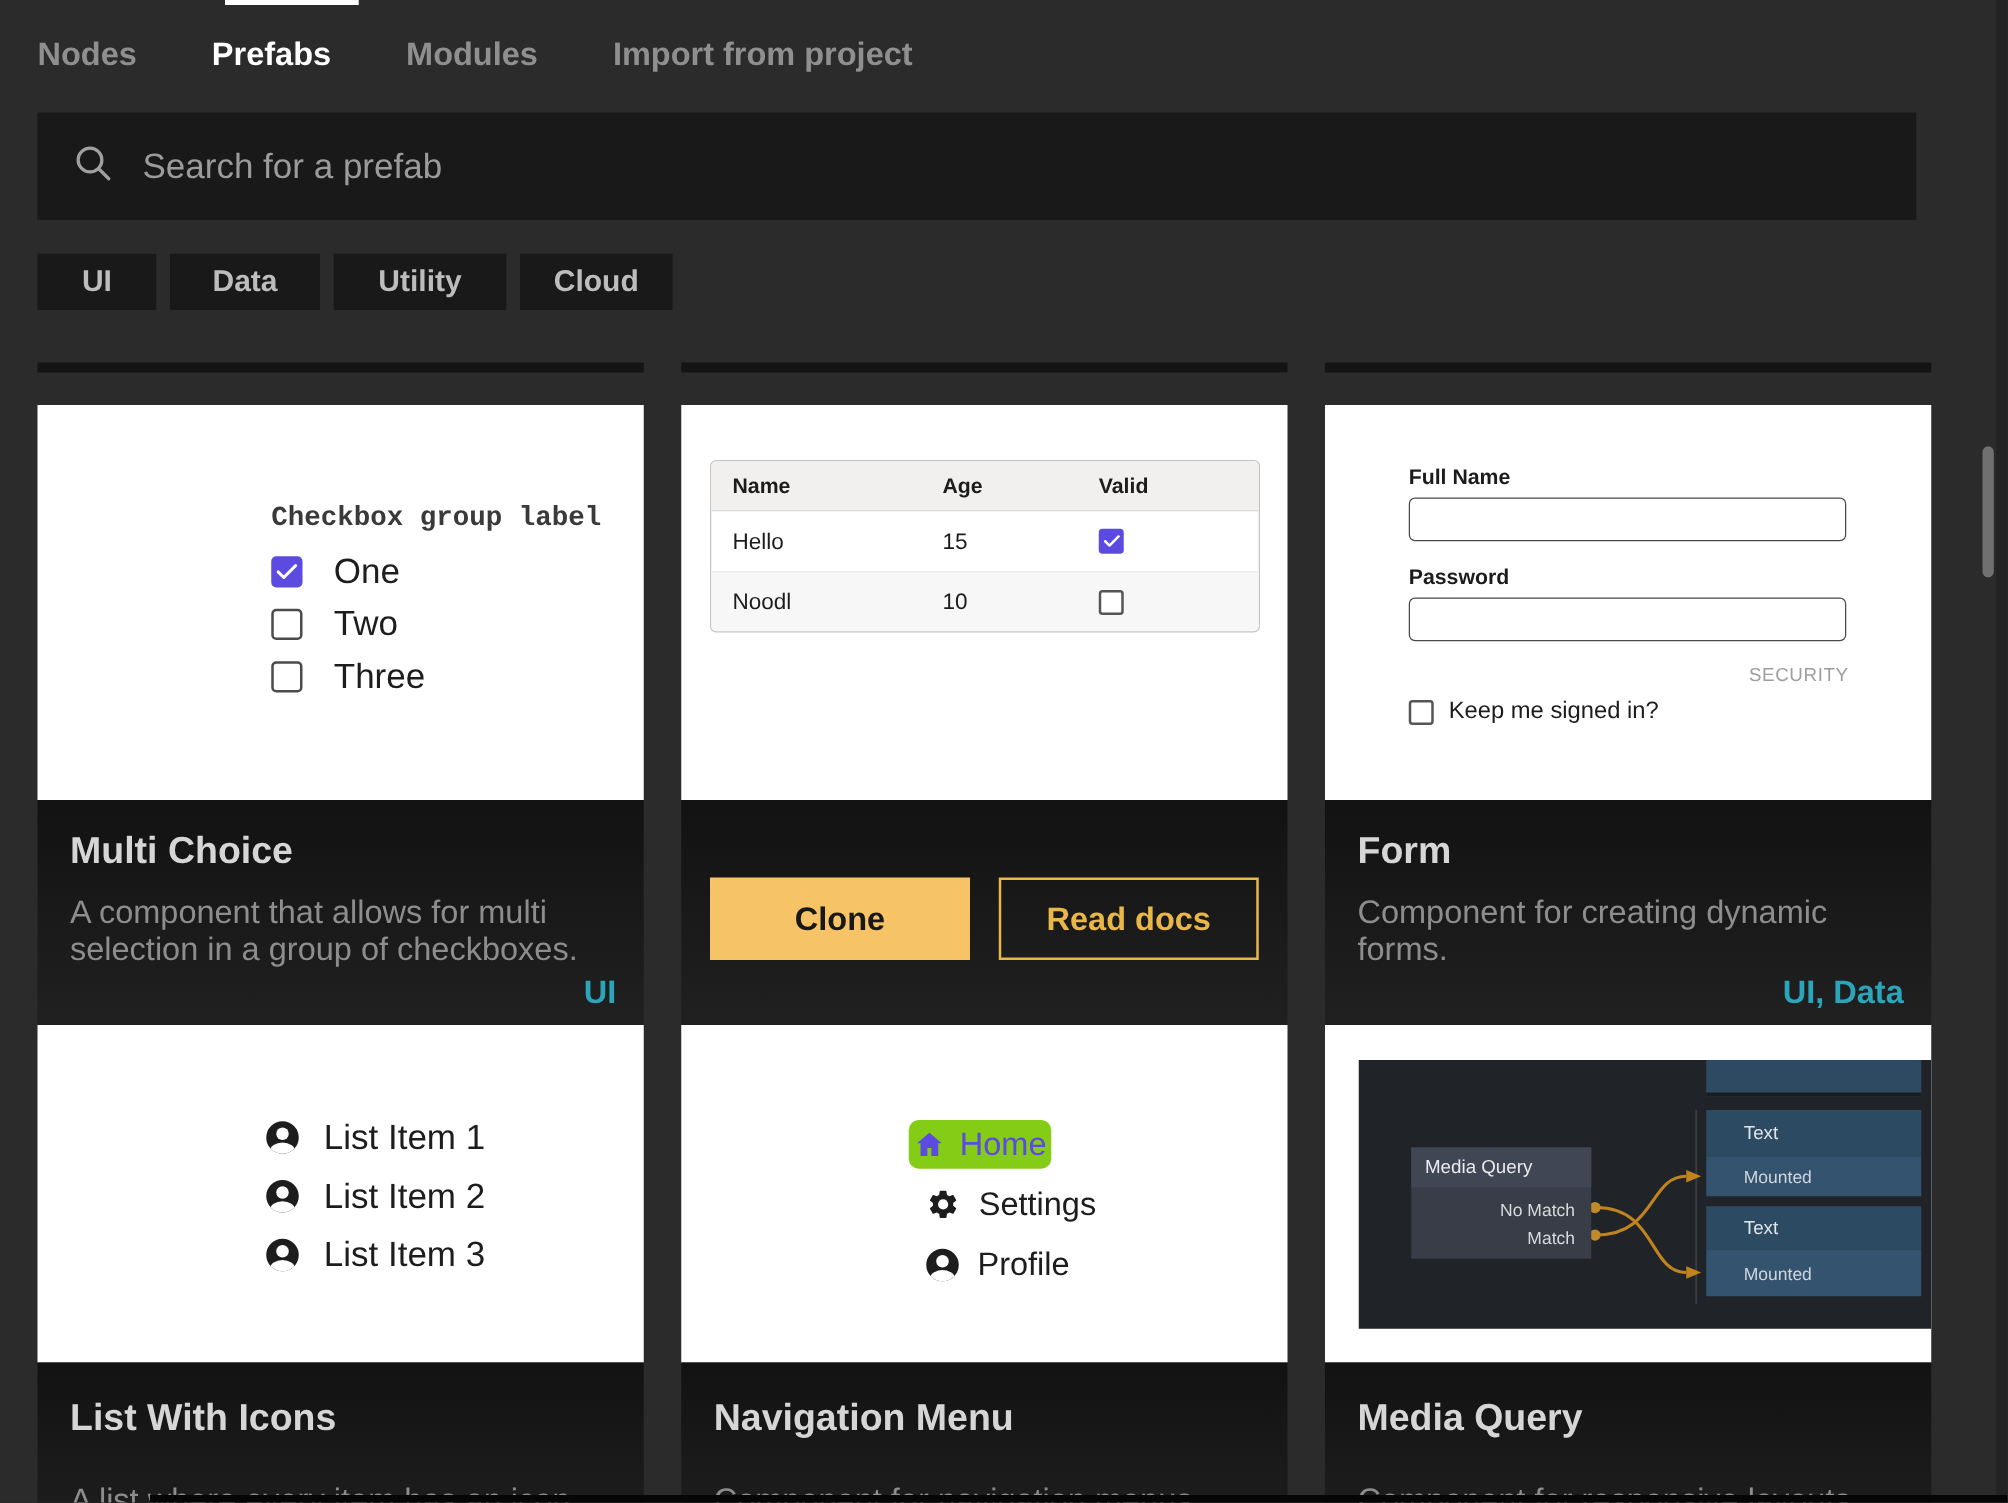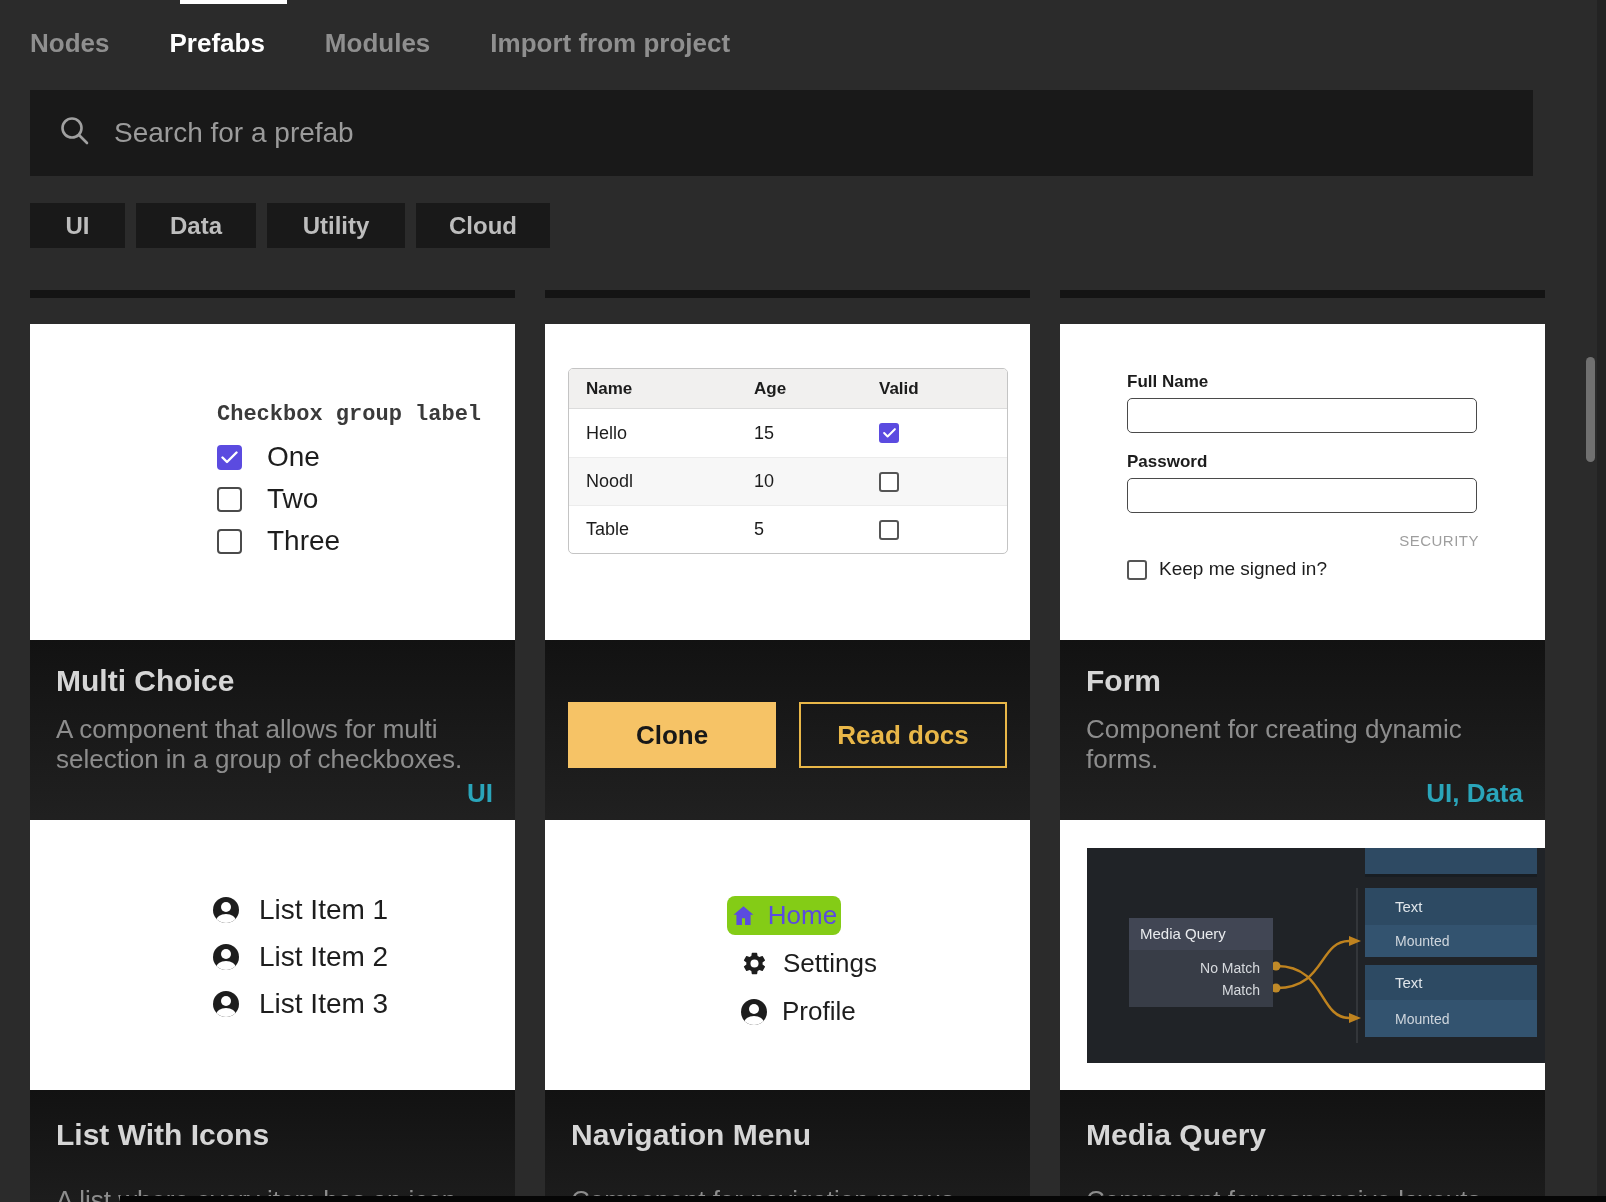--- a/index.html
+++ b/index.html
@@ -19,21 +19,21 @@
   .searchbar svg { flex:0 0 auto; }
   .searchbar input { background:transparent; border:none; outline:none; margin-left:22px;
                      font-size:28px; color:#dddddd; width:1200px;
                      font-family:"Liberation Sans", sans-serif; }
   .searchbar input::placeholder { color:#9b9b9b; opacity:1; }
 
   
   .chips { left:30px; top:203px; display:flex; gap:11px; }
   .chip { height:45px; background:#191919; color:#bdbdbd; font-size:24px; font-weight:bold;
           display:flex; align-items:center; justify-content:center; cursor:pointer; }
-  .chip.w1{width:95px}.chip.w2{width:120px}.chip.w3{width:138px}.chip.w4{width:134px}
+  .chip.w1{width:95px}.chip.w2{width:120px}.chip.w3{width:138px}.chip.w4{width:122px}
 
   
   .strip { top:290px; height:8px; background:#141414; width:485px; }
   .c1{left:30px}.c2{left:545px}.c3{left:1060px}
   .card { position:absolute; width:485px; }
   .r1{top:324px}.r2{top:820px}
   .preview { background:#ffffff; height:316px; position:relative; overflow:hidden; }
   .r2 .preview { height:270px; }
   .footer { background:linear-gradient(180deg,#121212,#212121); height:189px; position:relative; overflow:hidden; }
   .r2 .footer { height:160px; }
@@ -201,27 +201,20 @@
         </div>
           </div>
       </div>
       <div class="t-row alt">
         <div>Noodl</div>
         <div>10</div>
         <div>
             <div class="t-cbx"></div>
           </div>
       </div>
-      <div class="t-row">
-        <div>Table</div>
-        <div>5</div>
-        <div>
-            <div class="t-cbx"></div>
-          </div>
-      </div>
     </div>
   </div>
   <div class="footer">
     <div class="btn-clone">Clone</div>
     <div class="btn-docs">Read docs</div>
   </div>
 </div>
 
 <div class="card c3 r1">
   <div class="preview">

